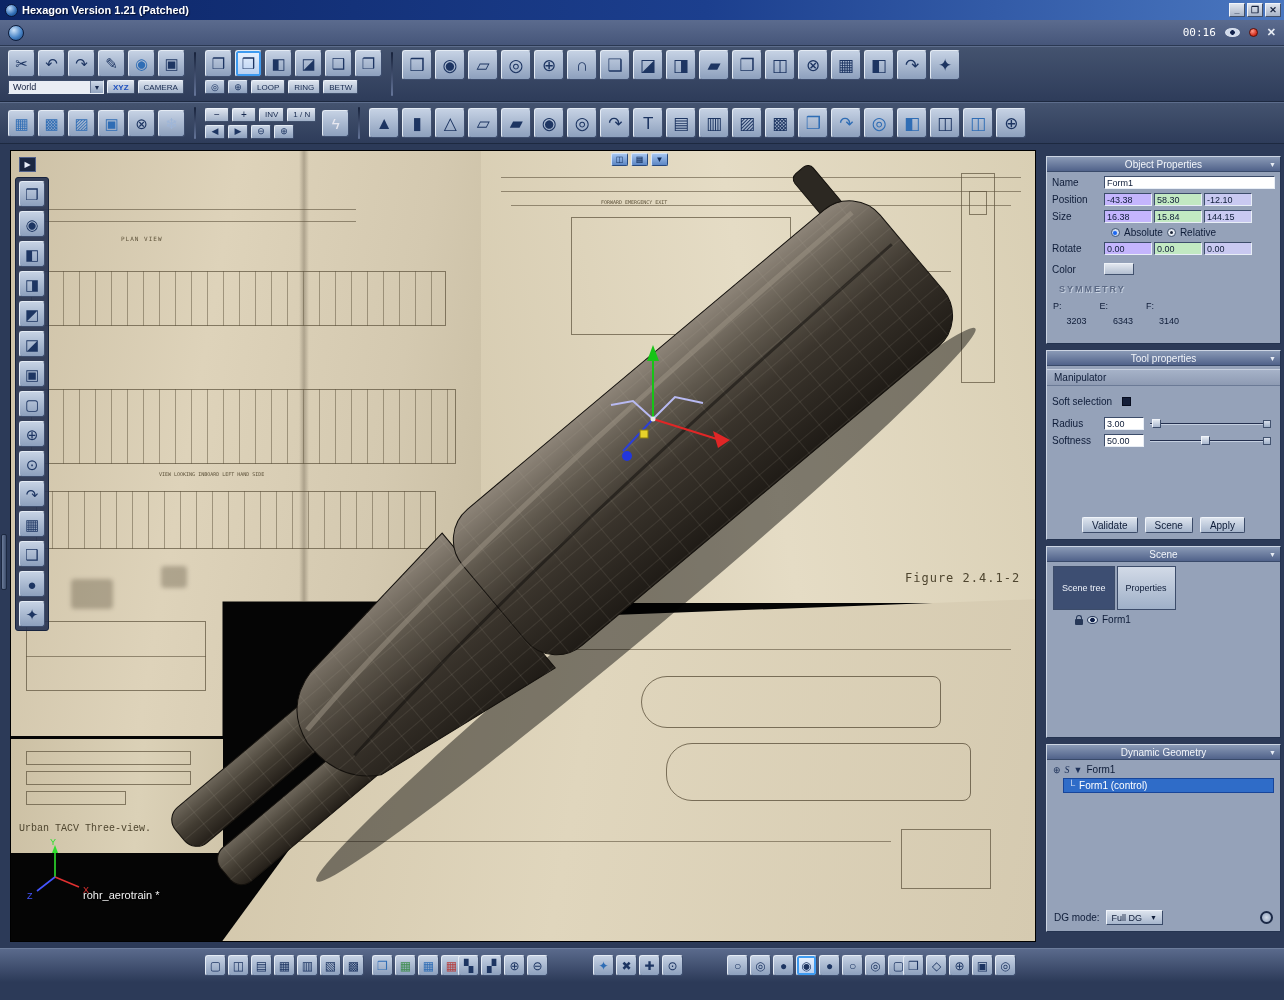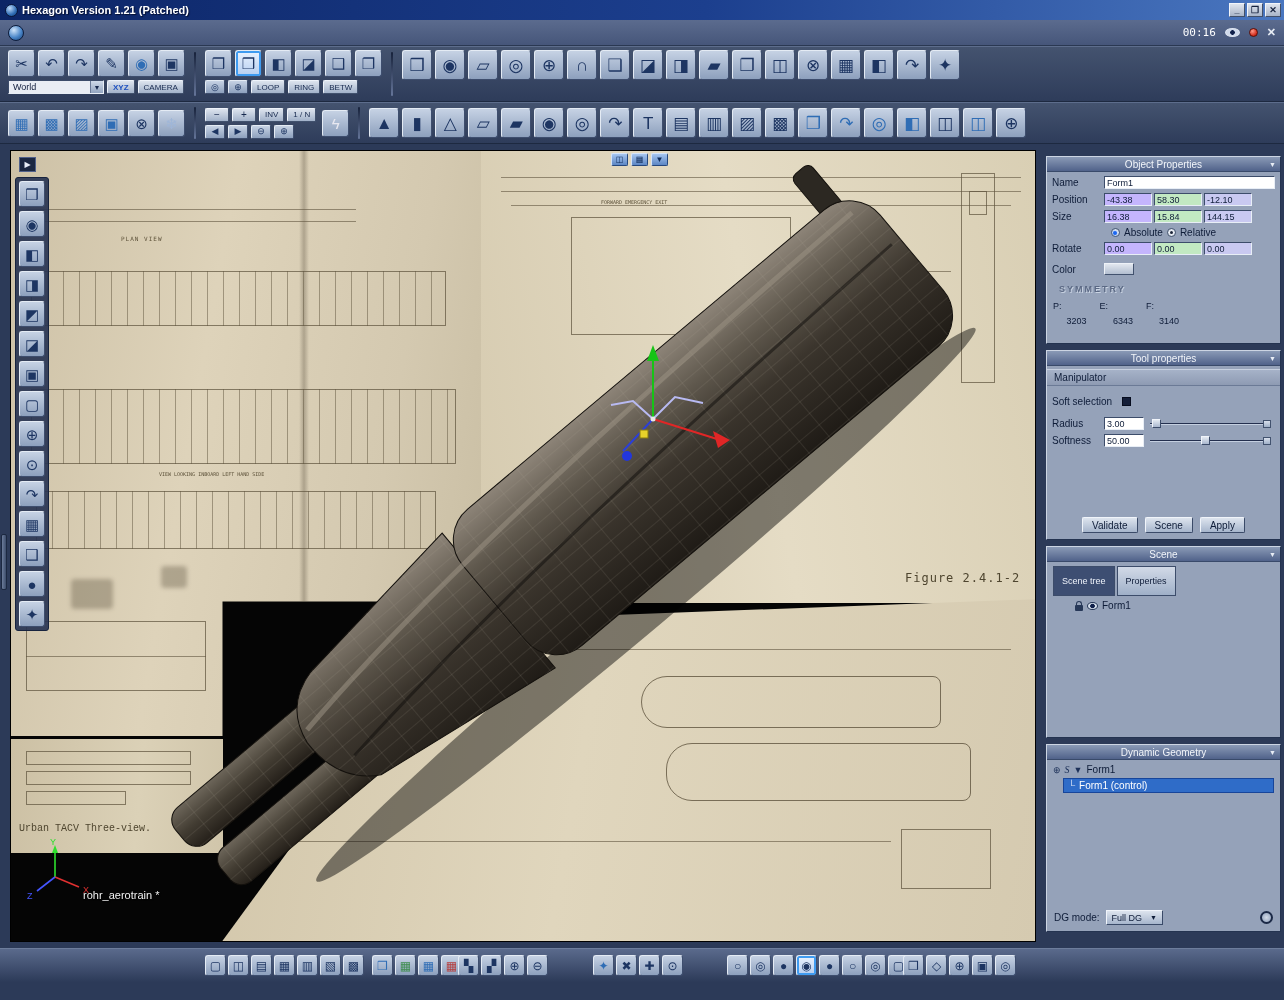--- a/index.html
+++ b/index.html
@@ -154,21 +154,21 @@
   .slider .track { position:absolute; left:0; right:0; top:5px; height:1px; background:#232f4e; box-shadow:0 1px 0 #c4cfe0; }
   .slider .handle { position:absolute; top:1px; width:9px; height:9px; background:linear-gradient(#e4eaf2,#a9b7ce);
     border:1px solid; border-color:#f0f4fa #3c4c6a #3c4c6a #f0f4fa; }
   .slider .endtick { position:absolute; right:0; top:2px; width:8px; height:8px; background:linear-gradient(#d8dfec,#9fb0c8);
     border:1px solid #42526e; }
   .btnrow { margin-top:auto; margin-bottom:6px; display:flex; justify-content:center; gap:7px; }
   .pbtn { height:16px; padding:0 9px; background:linear-gradient(#dde4ee,#a6b5cc); border:1px solid;
     border-color:#f0f4fa #3a4a68 #3a4a68 #f0f4fa; font-size:10px; display:flex; align-items:center; border-radius:2px; }
 
   .stabs { display:flex; margin:4px 6px 0; gap:2px; }
-  .stab { font-size:9px; padding:9px 8px; border:1px solid #3c4c6a; background:linear-gradient(#d2dae7,#9fb0c8); }
+  .stab { font-size:9px; padding:16px 8px; border:1px solid #3c4c6a; background:linear-gradient(#d2dae7,#9fb0c8); }
   .stab.active { background:#3d4e72; color:#eef2fa; }
   .treerow { display:flex; align-items:center; gap:4px; padding:4px 6px 0 28px; }
   .lockic { width:8px; height:6px; background:#273858; border-radius:1px; position:relative; margin-top:4px; flex:none; }
   .lockic::before { content:""; position:absolute; left:1px; top:-4px; width:4px; height:4px;
     border:1.5px solid #273858; border-bottom:none; border-radius:3px 3px 0 0; }
   .eyeic { width:11px; height:8px; border-radius:50%; border:1px solid #273858; flex:none;
     background:radial-gradient(circle, #10204a 0 2px, #d5dfec 2.6px 100%); }
 
   .dgrow1 { display:flex; align-items:center; gap:4px; padding:4px 6px 0 6px; }
   .dgic { font-size:9px; color:#1c3058; }

